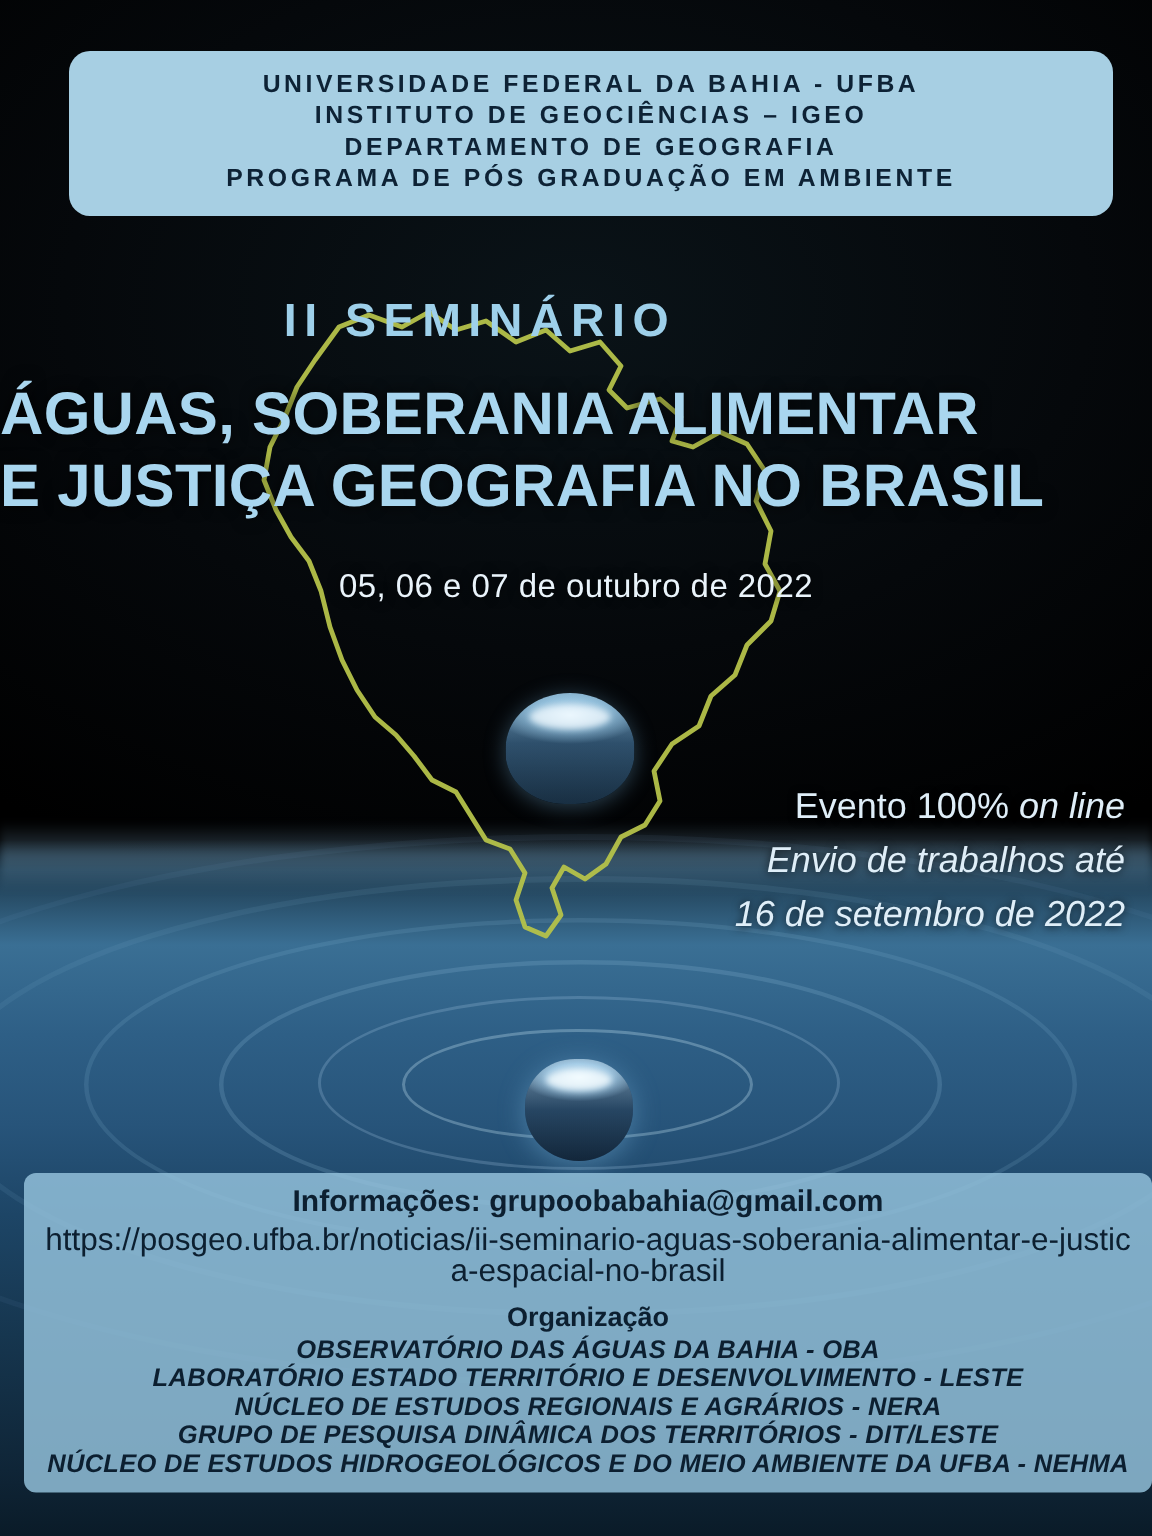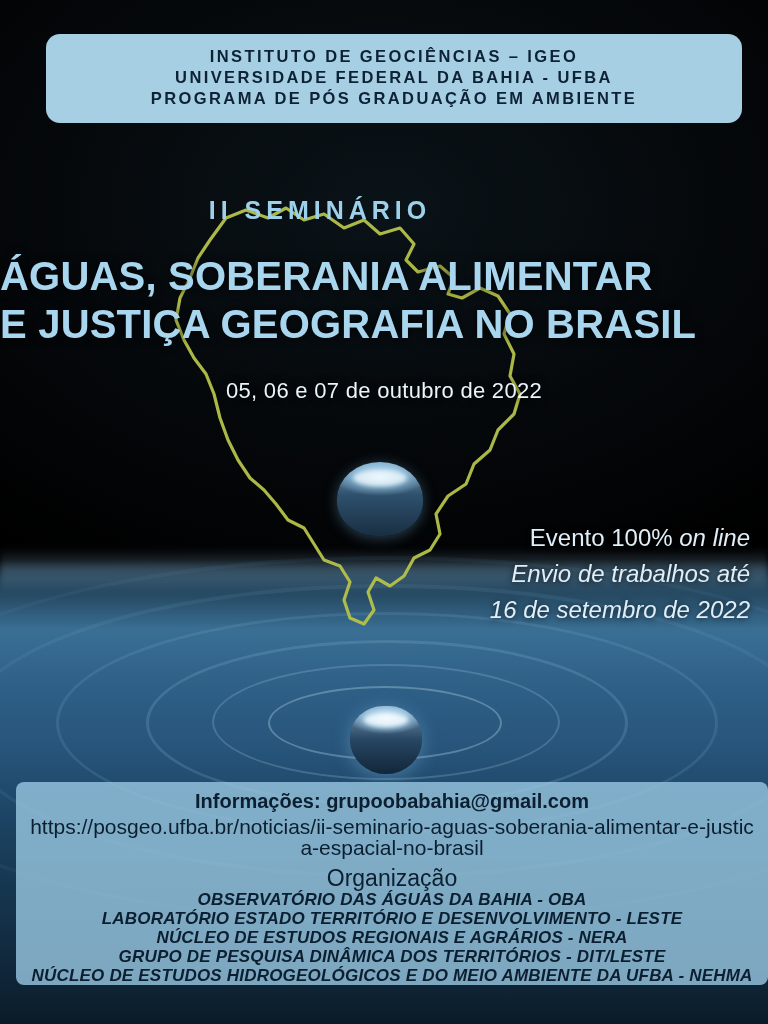--- a/index.html
+++ b/index.html
@@ -126,21 +126,21 @@
     line-height: 21px;
     white-space: nowrap;
   }
 
   
   .seminar-label {
     position: absolute;
     left: 0; top: 196px; width: 640px;
     text-align: center;
     color: #9ed0ea;
-    font-size: 25px;
+    font-size: 31px;
     font-weight: bold;
     letter-spacing: 5px;
   }
   .main-title {
     position: absolute;
     left: 0; top: 252px; width: 768px;
     text-align: left;
     color: #a9d6ef;
     font-weight: bold;
     font-size: 40px;
@@ -170,41 +170,41 @@
     text-shadow: 0 1px 6px rgba(0,0,0,0.75);
     margin-top: 12px;
   }
   .notes .it { font-style: italic; }
 
   
   .footer-panel {
     position: absolute;
     left: 16px; top: 782px;
     width: 736px;
-    padding: 6px 8px 0 8px;
+    padding: 6px 8px 10px 8px;
     text-align: center;
     color: #0c1f30;
     background: rgba(150,196,222,0.82);
     border-radius: 8px;
   }
   .info-line {
     font-weight: bold;
     font-size: 20px;
     line-height: 26px;
   }
   .url-line {
     font-size: 21px;
     line-height: 21px;
     font-weight: normal;
     word-break: break-all;
     padding: 2px 4px 0 4px;
   }
   .org-title {
-    font-weight: normal;
-    font-size: 23px;
+    font-weight: bold;
+    font-size: 18px;
     margin-top: 8px;
     line-height: 24px;
   }
   .org-item {
     font-weight: bold;
     font-size: 17px;
     line-height: 19px;
     letter-spacing: 0.2px;
     font-style: italic;
   }
@@ -232,22 +232,23 @@
              L356,316 L348,336 L330,348 L318,366 L322,386 L312,402 L296,410 L286,428 L272,438
              L258,430 L250,444 L256,462 L246,476 L232,470 L226,452 L232,434 L222,418 L206,412
              L196,396 L186,380 L170,372 L158,356 L146,342 L132,330 L120,312 L110,292 L102,270
              L96,246 L88,226 L76,210 L66,192 L58,172 L62,150 L72,130 L80,110 Z" fill="none" stroke="#b5c24a" stroke-width="3.2" stroke-linejoin="round" stroke-linecap="round"></path>
   </svg>
 
   <div class="drop-upper"></div>
   <div class="drop-lower"></div>
 
   <div class="header-panel">
+    <div class="line">UNIVERSIDADE FEDERAL DA BAHIA - UFBA</div>
     <div class="line">INSTITUTO DE GEOCIÊNCIAS – IGEO</div>
-    <div class="line">UNIVERSIDADE FEDERAL DA BAHIA - UFBA</div>
+    <div class="line">DEPARTAMENTO DE GEOGRAFIA</div>
     <div class="line">PROGRAMA DE PÓS GRADUAÇÃO EM AMBIENTE</div>
   </div>
 
   <div class="seminar-label">II SEMINÁRIO</div>
 
   <div class="main-title">
     <div>ÁGUAS, SOBERANIA ALIMENTAR</div>
     <div>E JUSTIÇA GEOGRAFIA NO BRASIL</div>
   </div>
 

